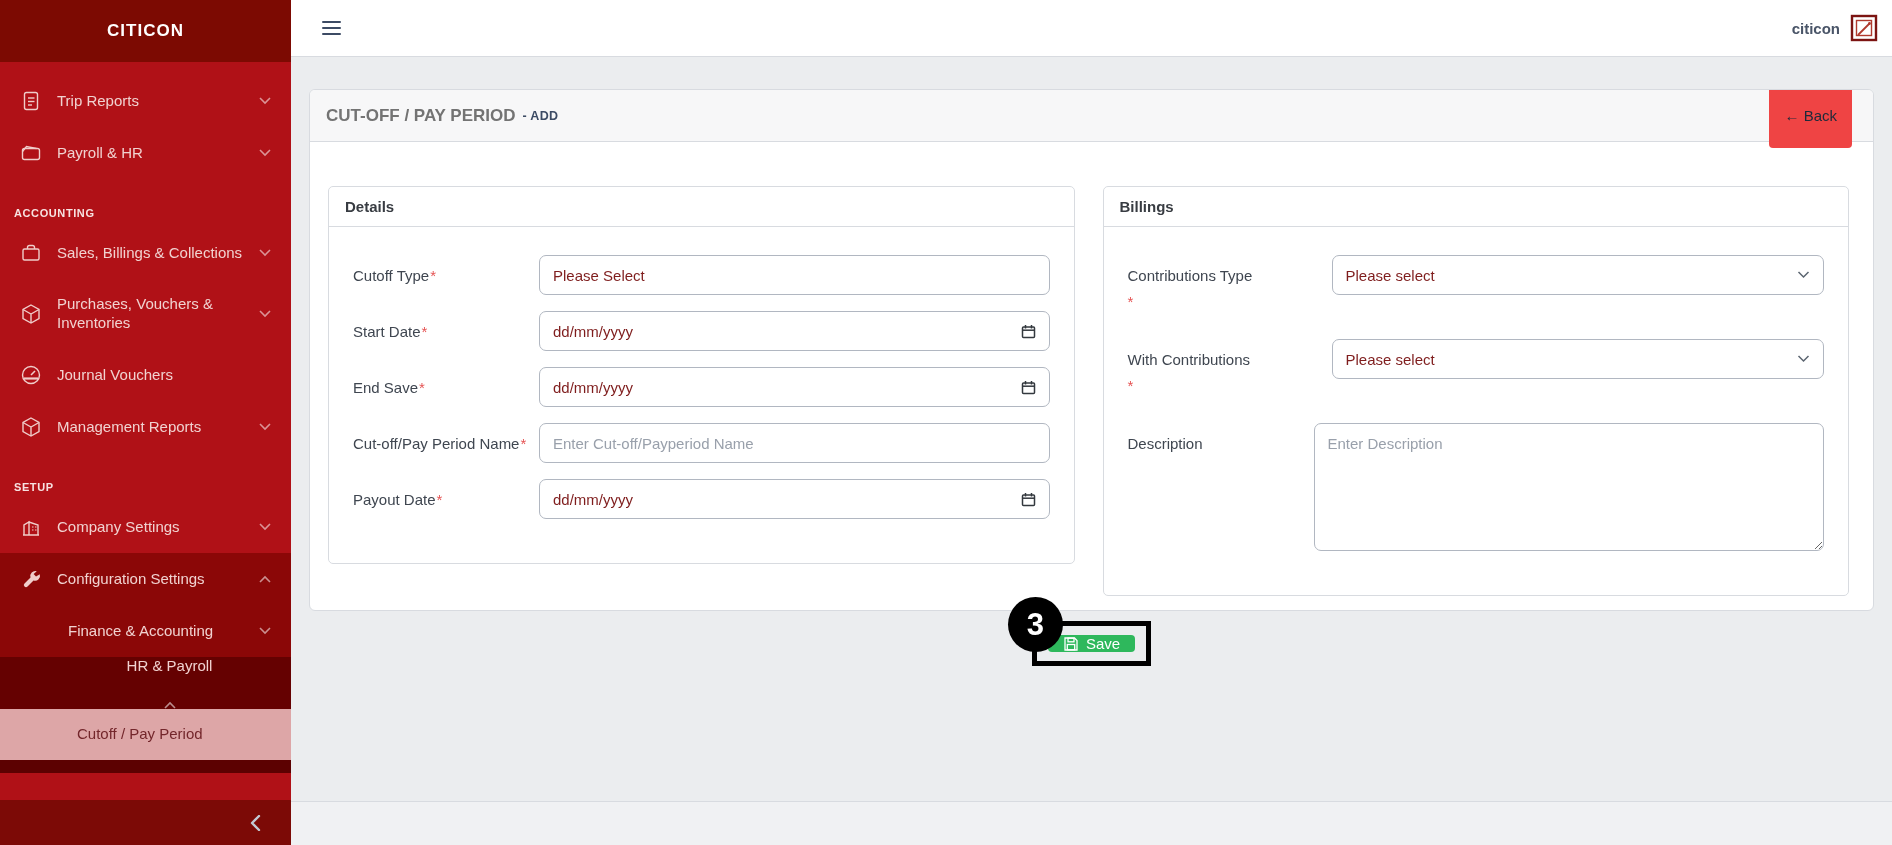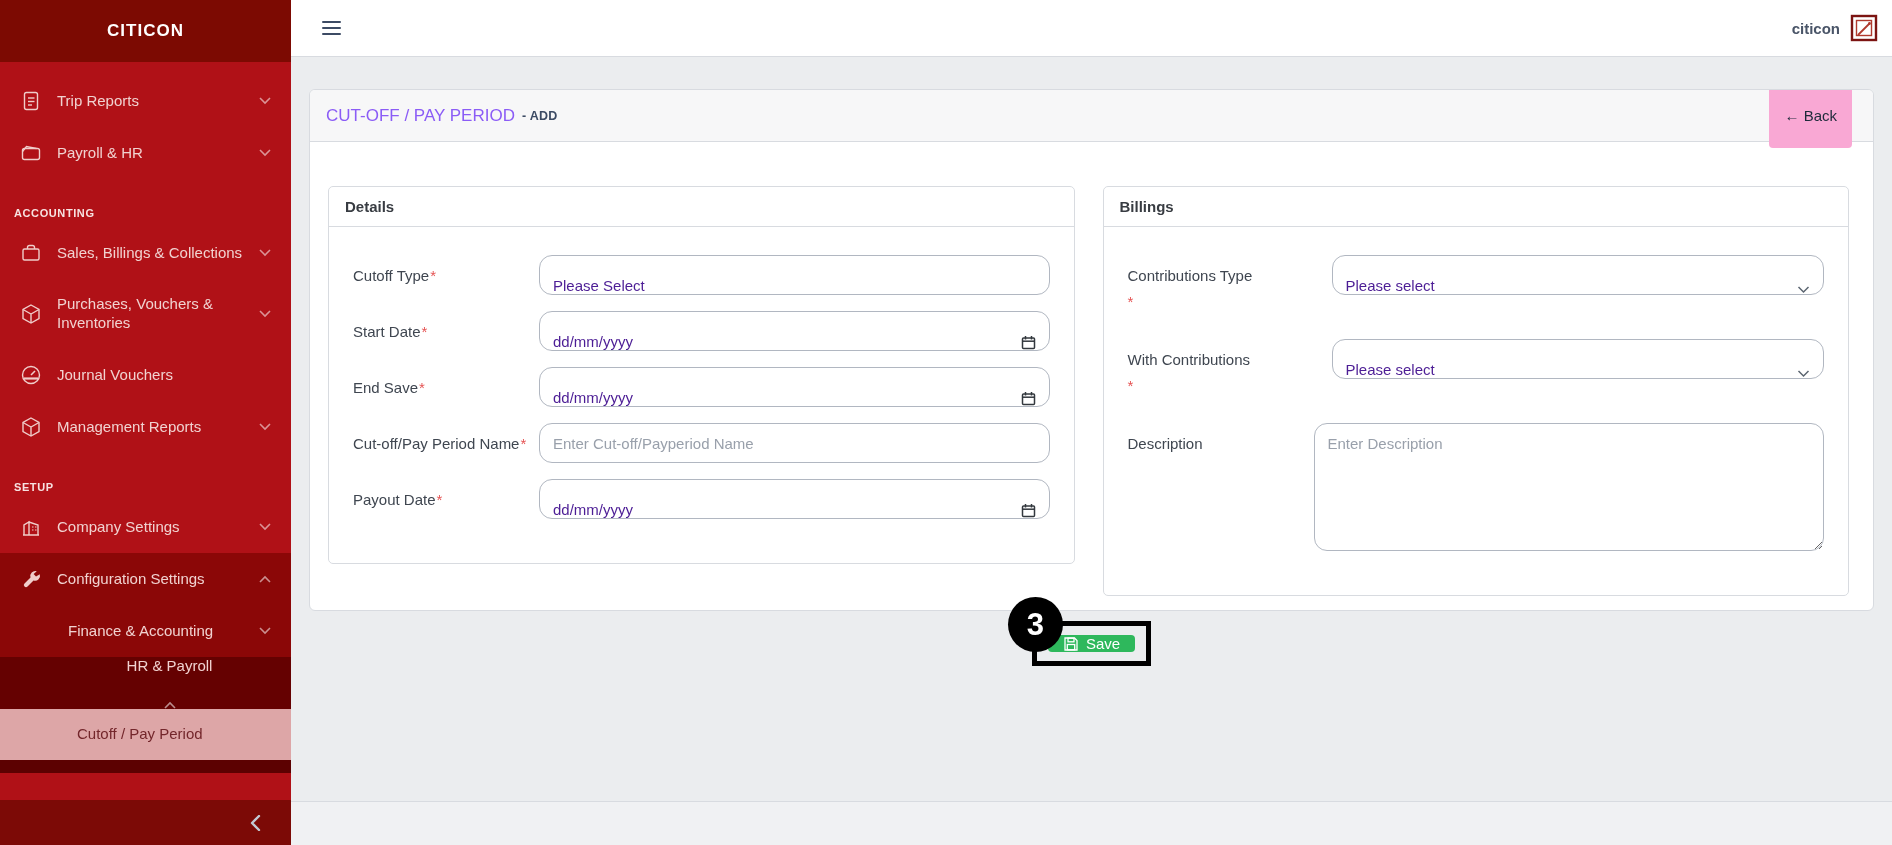--- a/index.html
+++ b/index.html
@@ -66,46 +66,46 @@
 
   .content { flex:1; position:relative; overflow:hidden; }
   .panel {
     margin:32px 18px 0 18px; background:#fff;
     border:1px solid #d8dbe0; border-radius:6px; overflow:hidden;
   }
   .panel-header {
     height:52px; background:#f7f7f8; border-bottom:1px solid #d8dbe0;
     display:flex; align-items:center; padding:0 21px 0 16px;
   }
-  .page-title { font-size:17px; font-weight:normal; color:#8b5cf6; }
+  .page-title { font-size:17px; font-weight:bold; color:#737373; }
   .page-title-suffix { font-size:12.5px; font-weight:bold; color:#3c4b64; margin-left:7px; letter-spacing:.3px; }
   .btn-back {
-    margin-left:auto; background:#f9a8d4; color:#1d2a3a;
+    margin-left:auto; background:#ef4444; color:#1d2a3a;
     border:none; border-radius:4px; padding:24px 15px; font-size:15px;
     font-family:"Liberation Sans", sans-serif; cursor:pointer;
   }
   .panel-body { display:flex; gap:28px; padding:20px 24px 14px 18px; align-items:flex-start; }
 
   .card { flex:1; border:1px solid #d8dbe0; border-radius:5px; background:#fff;margin-top:24px; }
   .card-header {
     padding:11px 16px; border-bottom:1px solid #d8dbe0;
     font-weight:bold; font-size:15px; color:#383c42;
   }
   .card-body { padding:28px 24px 30px 24px; }
   .frow { display:flex; margin-bottom:16px; }
   .frow.rmk { margin-bottom:26px;gap:18px; }
   .frow:last-child { margin-bottom:14px; }
   .flabel { width:186px; min-width:186px; font-size:15px; color:#3f4650; padding-top:10px; line-height:1.5; }
   .req { color:#e55353; margin-left:1px; }
   .req-block { display:block; color:#e55353; margin-top:3px; }
   .fctrl { flex:1; }
   .inputlike, input.txt, textarea.txt {
-    width:100%; height:40px; border:1px solid #b1b7c1; border-radius:13px;
+    width:100%; height:40px; border:1px solid #b1b7c1; border-radius:7px;
     background:#fff; font-size:15px; padding:0 13px;
-    display:flex; align-items:flex-end; color:#4c1d95;
+    display:flex; align-items:center; color:#7f1d1d;
     font-family:"Liberation Sans", sans-serif;
   }
   input.txt::placeholder, textarea.txt::placeholder { color:#99a0ab; }
   .inputlike .val { flex:1; }
   .inputlike .cal { width:15px; height:15px; color:#33383e; }
   .inputlike .dd { width:13px; height:8px; color:#5b6570; }
   textarea.txt { height:128px; padding:9px 13px; resize:both; display:block; line-height:1.4; }
 
   
   .save-area { display:flex; justify-content:center; margin-top:10px; }

